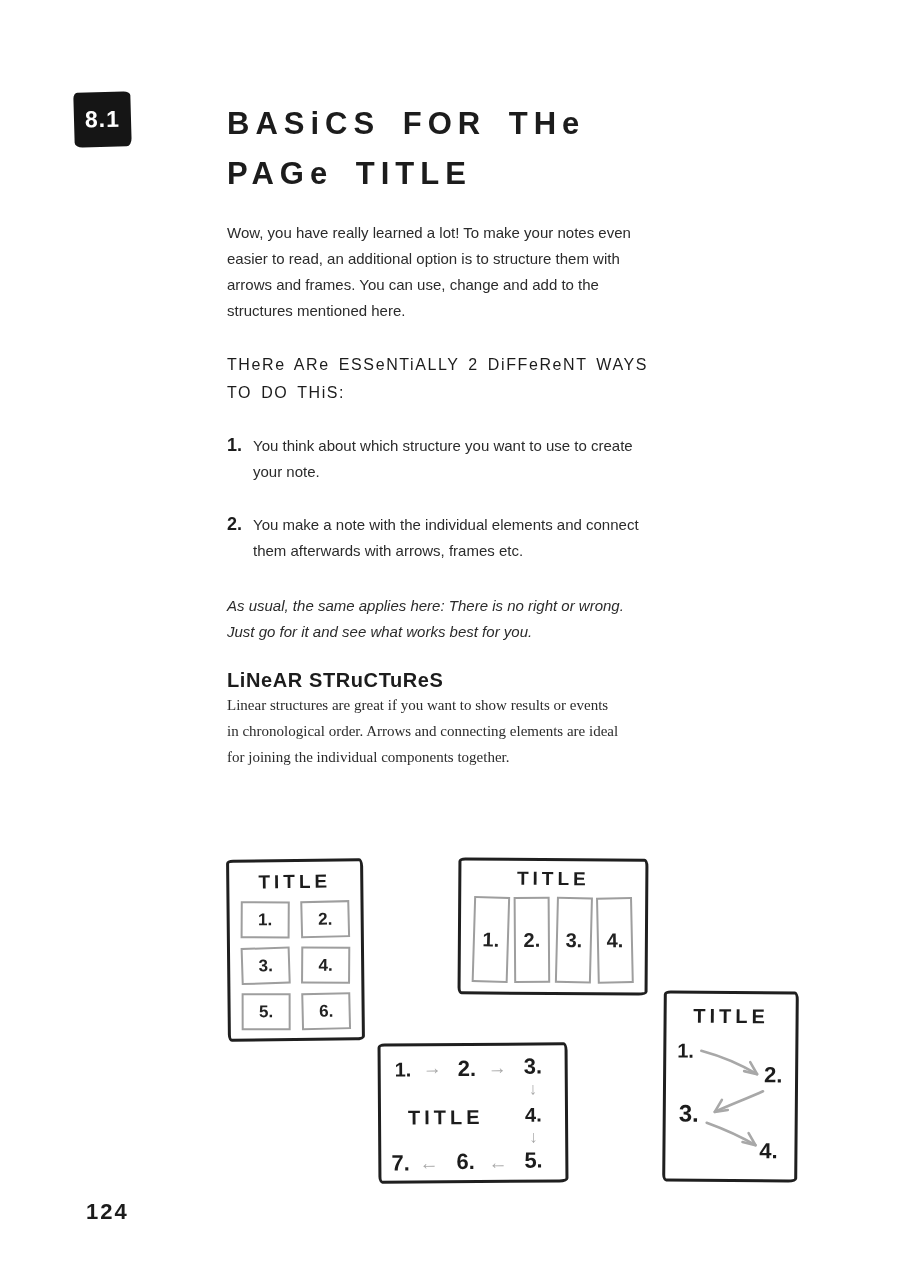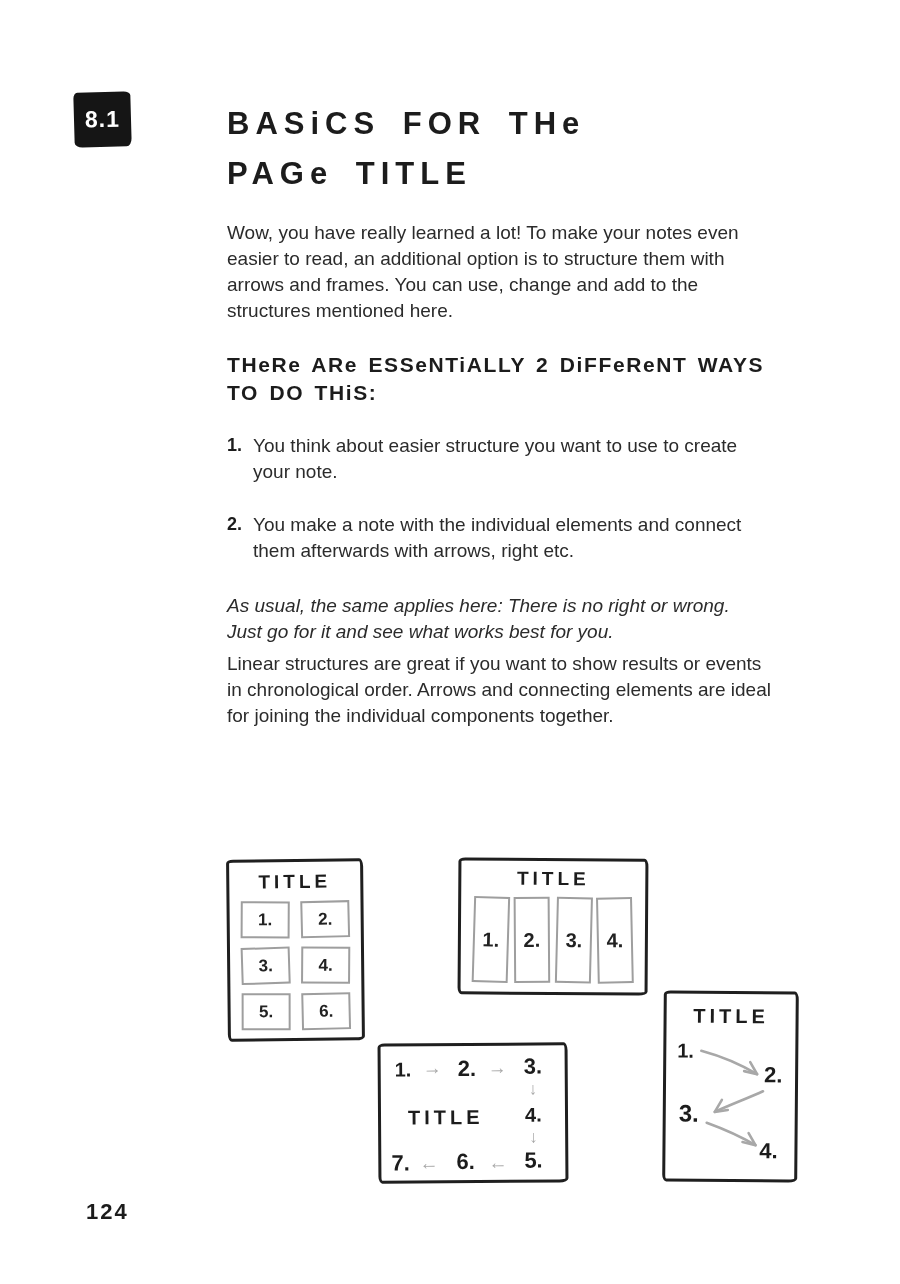--- a/index.html
+++ b/index.html
@@ -45,31 +45,31 @@
     white-space: pre-line;
   }
 
   
   .text-col {
     position: absolute;
     left: 227px; top: 198px;
     width: 578px;
   }
   .body {
-    font-size: 19px;
+    font-size: 15px;
     line-height: 26px;
     color: #2b2b2b;
     white-space: pre-line;
   }
   .intro { margin-top: 22px; }
   .ways-heading {
     margin-top: 27px;
-    font-size: 21px;
+    font-size: 16px;
     line-height: 28px;
-    font-weight: 700;
+    font-weight: 400;
     letter-spacing: 1.6px;
     word-spacing: 3px;
     color: #1c1c1c;
     white-space: pre-line;
   }
   .list-item { display: flex; gap: 11px; }
   .list-item-1 { margin-top: 26px; }
   .list-item-2 { margin-top: 27px; }
   .list-num {
     font-weight: 700;
@@ -80,21 +80,21 @@
   }
   .note { margin-top: 29px; font-style: italic; }
   .linear-heading {
     margin-top: 23px;
     font-size: 20px;
     line-height: 24px;
     font-weight: 700;
     letter-spacing: 0.6px;
     color: #1c1c1c;
   }
-  .linear { margin-top: 6px; }
+  .linear { margin-top: 0; font-family: Liberation Serif, serif; }
 
   
   .box {
     position: absolute;
     background: #ffffff;
     border: 3px solid #1f1f1f;
     border-radius: 7px 4px 9px 4px / 4px 8px 4px 7px;
   }
   .box-title {
     text-align: center;
@@ -202,33 +202,34 @@
     <p class="body intro">Wow, you have really learned a lot! To make your notes even
 easier to read, an additional option is to structure them with
 arrows and frames. You can use, change and add to the
 structures mentioned here.</p>
 
     <h2 class="ways-heading">THeRe ARe ESSeNTiALLY 2 DiFFeReNT WAYS
 TO DO THiS:</h2>
 
     <div class="list-item list-item-1">
       <span class="list-num">1.</span>
-      <p class="body">You think about easier structure you want to use to create
+      <p class="body">You think about which structure you want to use to create
 your note.</p>
     </div>
 
     <div class="list-item list-item-2">
       <span class="list-num">2.</span>
       <p class="body">You make a note with the individual elements and connect
-them afterwards with arrows, right etc.</p>
+them afterwards with arrows, frames etc.</p>
     </div>
 
     <p class="body note">As usual, the same applies here: There is no right or wrong.
 Just go for it and see what works best for you.</p>
 
+    <h3 class="linear-heading">LiNeAR STRuCTuReS</h3>
     <p class="body linear">Linear structures are great if you want to show results or events
 in chronological order. Arrows and connecting elements are ideal
 for joining the individual components together.</p>
   </div>
 
   <div class="box grid-box">
     <div class="box-title">TITLE</div>
     <div class="grid-cells">
       <div class="cell">1.</div>
       <div class="cell">2.</div>

